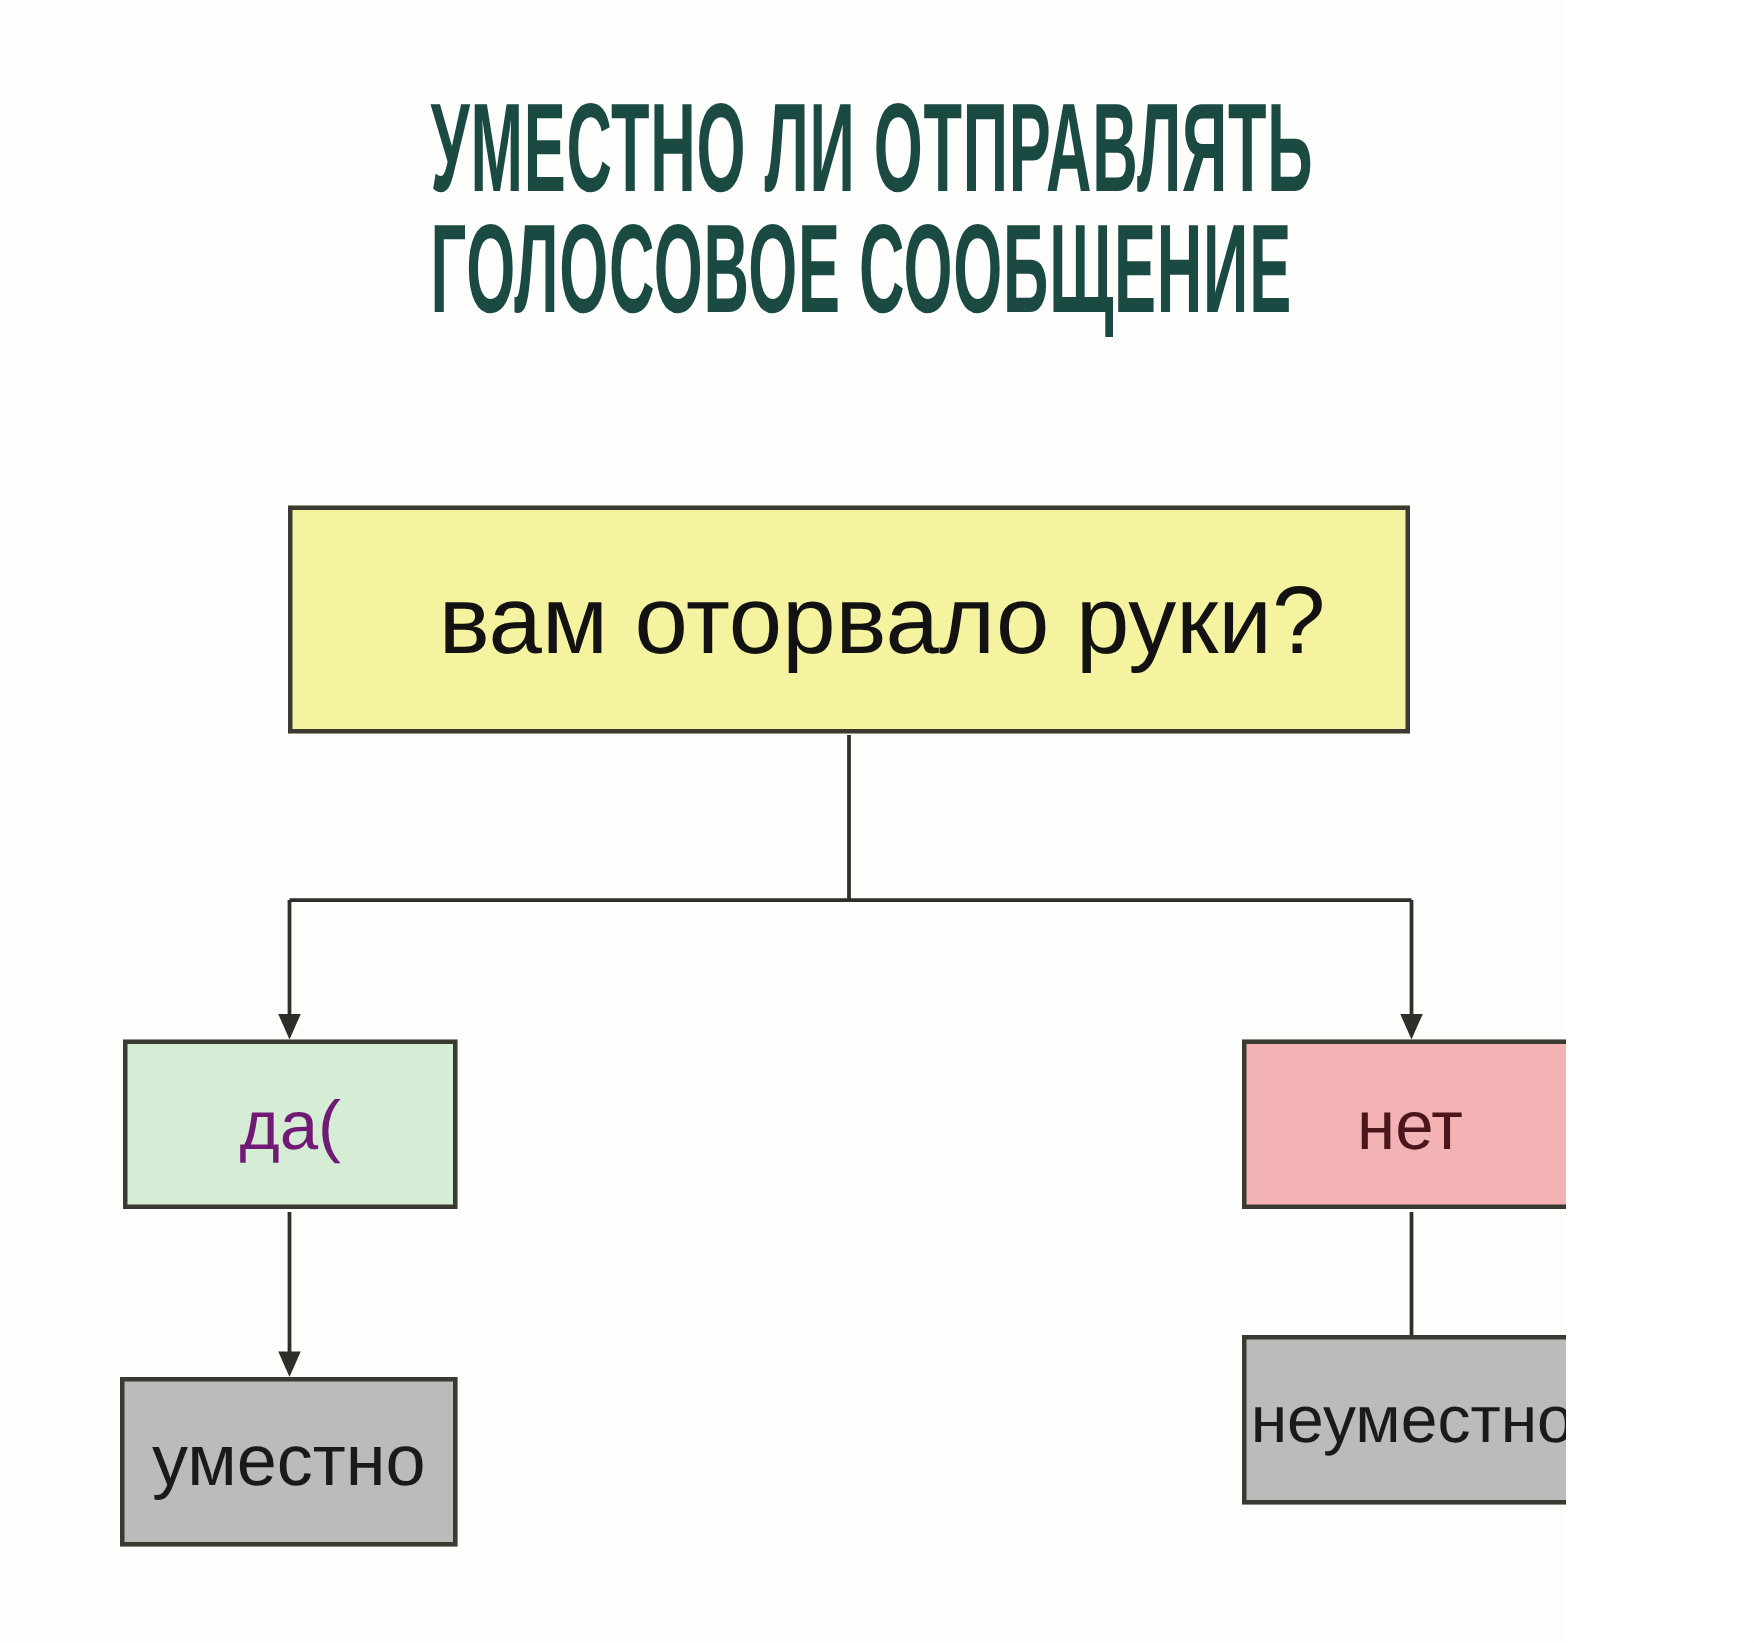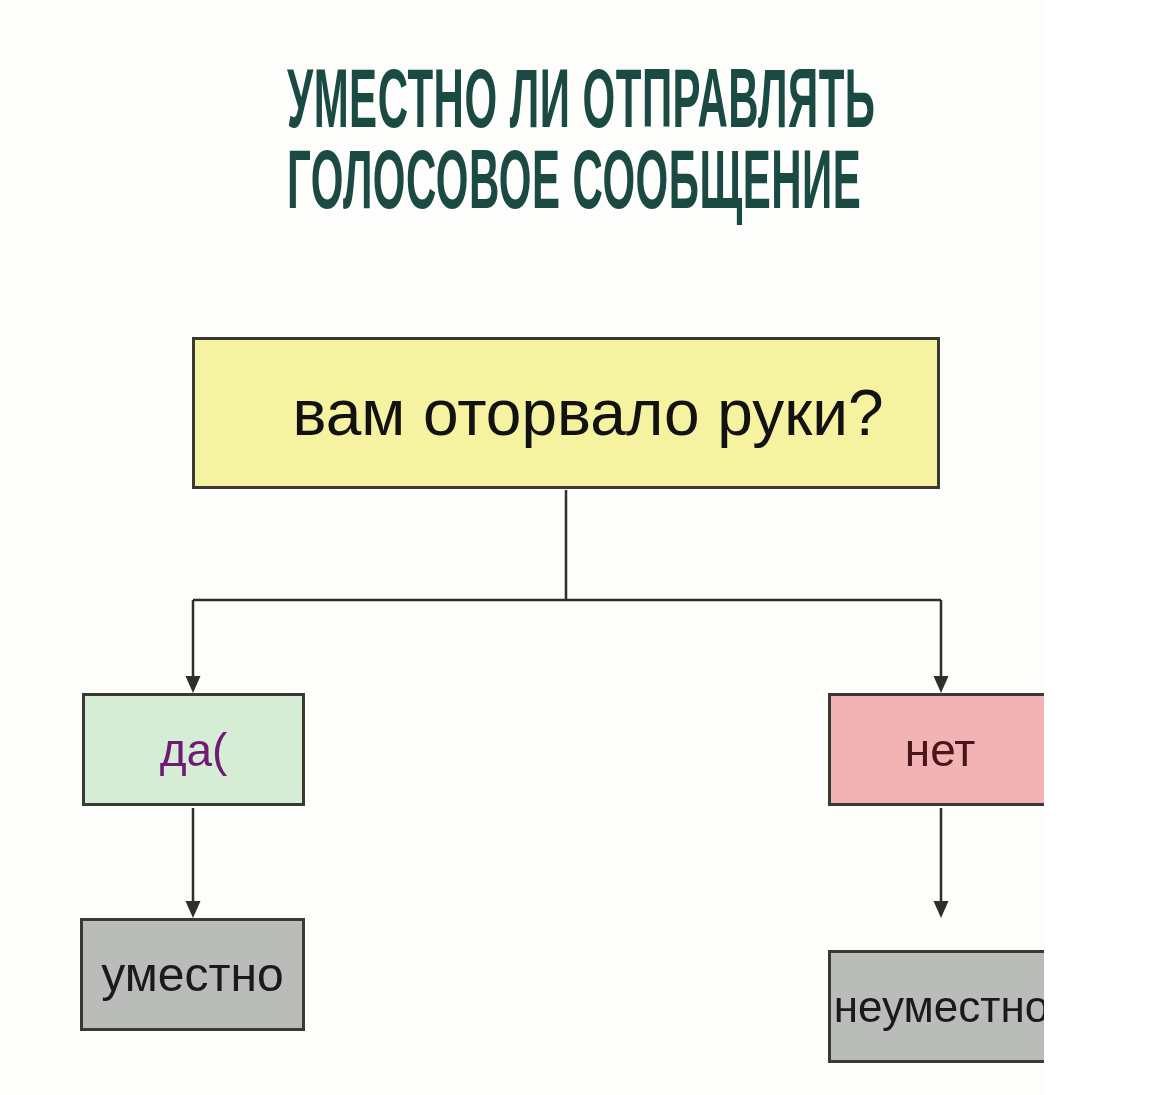--- a/index.html
+++ b/index.html
@@ -63,21 +63,21 @@
   #appropriate-box {
     left: 80px;
     top: 918px;
     width: 225px;
     height: 113px;
     font-size: 48px;
     color: #1a1a1a;
   }
   #inappropriate-box {
     left: 828px;
-    top: 950px;
+    top: 890px;
     width: 227px;
     height: 113px;
     font-size: 44px;
     color: #1a1a1a;
   }
   #connectors {
     position: absolute;
     left: 0;
     top: 0;
     pointer-events: none;

